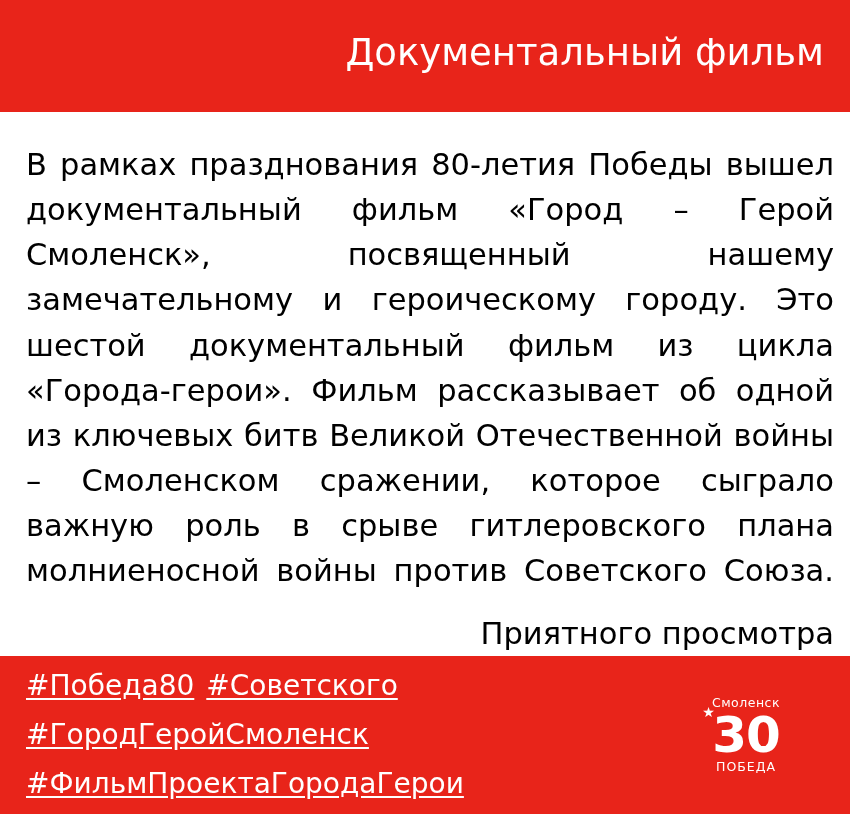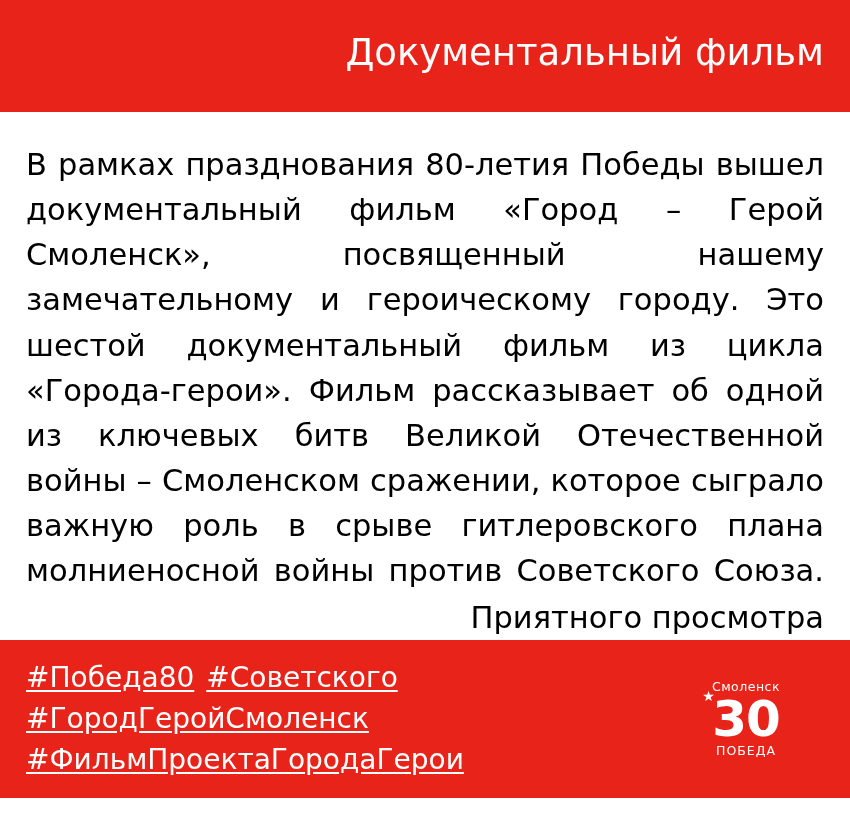--- a/index.html
+++ b/index.html
@@ -39,54 +39,54 @@
     line-height: 1.25;
     font-weight: normal;
     text-align: right;
     white-space: nowrap;
     letter-spacing: 0px;
   }
   
   .body-area {
     flex: 1 1 auto;
     background: #ffffff;
-    padding: 30px 26px 0 26px;
+    padding: 30px 16px 0 26px;
     box-sizing: border-box;
     position: relative;
   }
   .body-text {
     color: #000000;
     font-size: 30.5px;
     line-height: 1.48;
     text-align: justify;
     text-align-last: justify;
     margin: 0;
   }
   .signature {
-    margin-top: 2px;
+    margin-top: 18px;
     color: #000000;
     font-size: 30.5px;
     line-height: 1.48;
     text-align: right;
   }
   
   .footer {
     background: #e8241a;
     min-height: 158px;
     box-sizing: border-box;
     padding: 16px 22px 16px 26px;
     display: flex;
     flex-direction: row;
     align-items: center;
     justify-content: space-between;
   }
   .hashtags {
     display: flex;
     flex-direction: column;
-    gap: 4px;
+    gap: 12px;
   }
   .hash-row {
     display: flex;
     flex-direction: row;
     gap: 12px;
   }
   .hashtag {
     color: #ffffff;
     font-size: 28px;
     line-height: 1.32;

